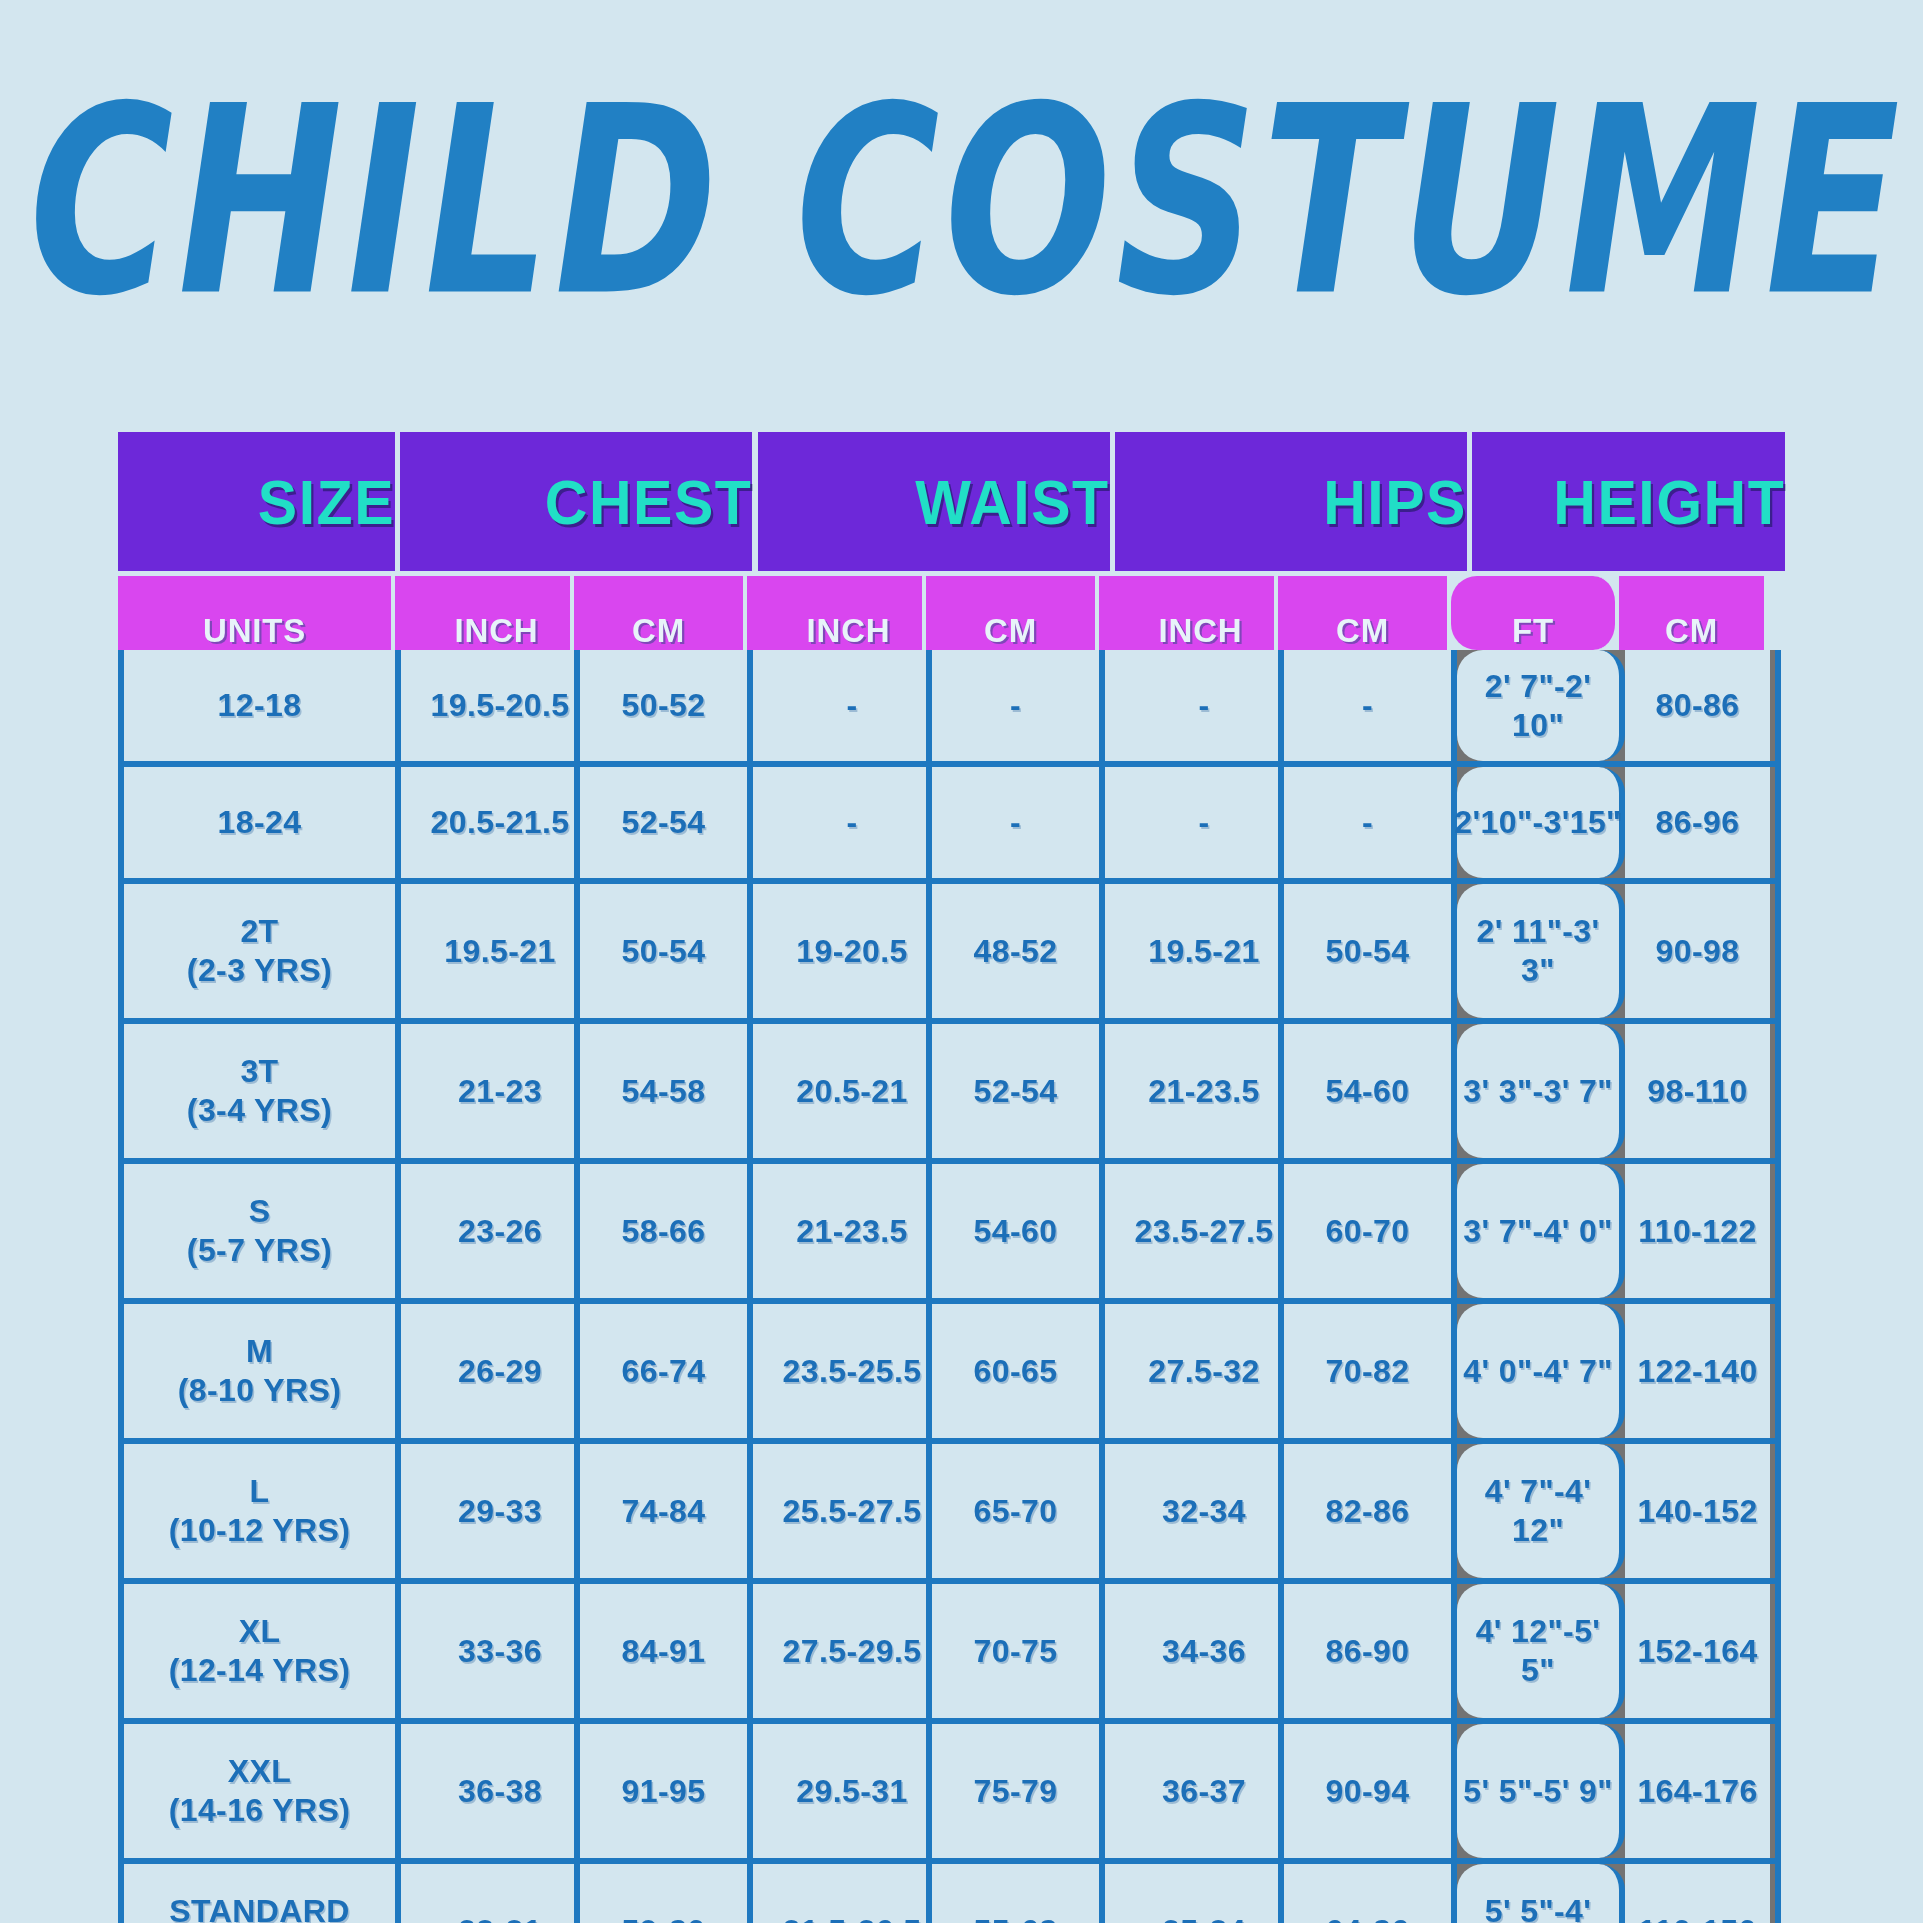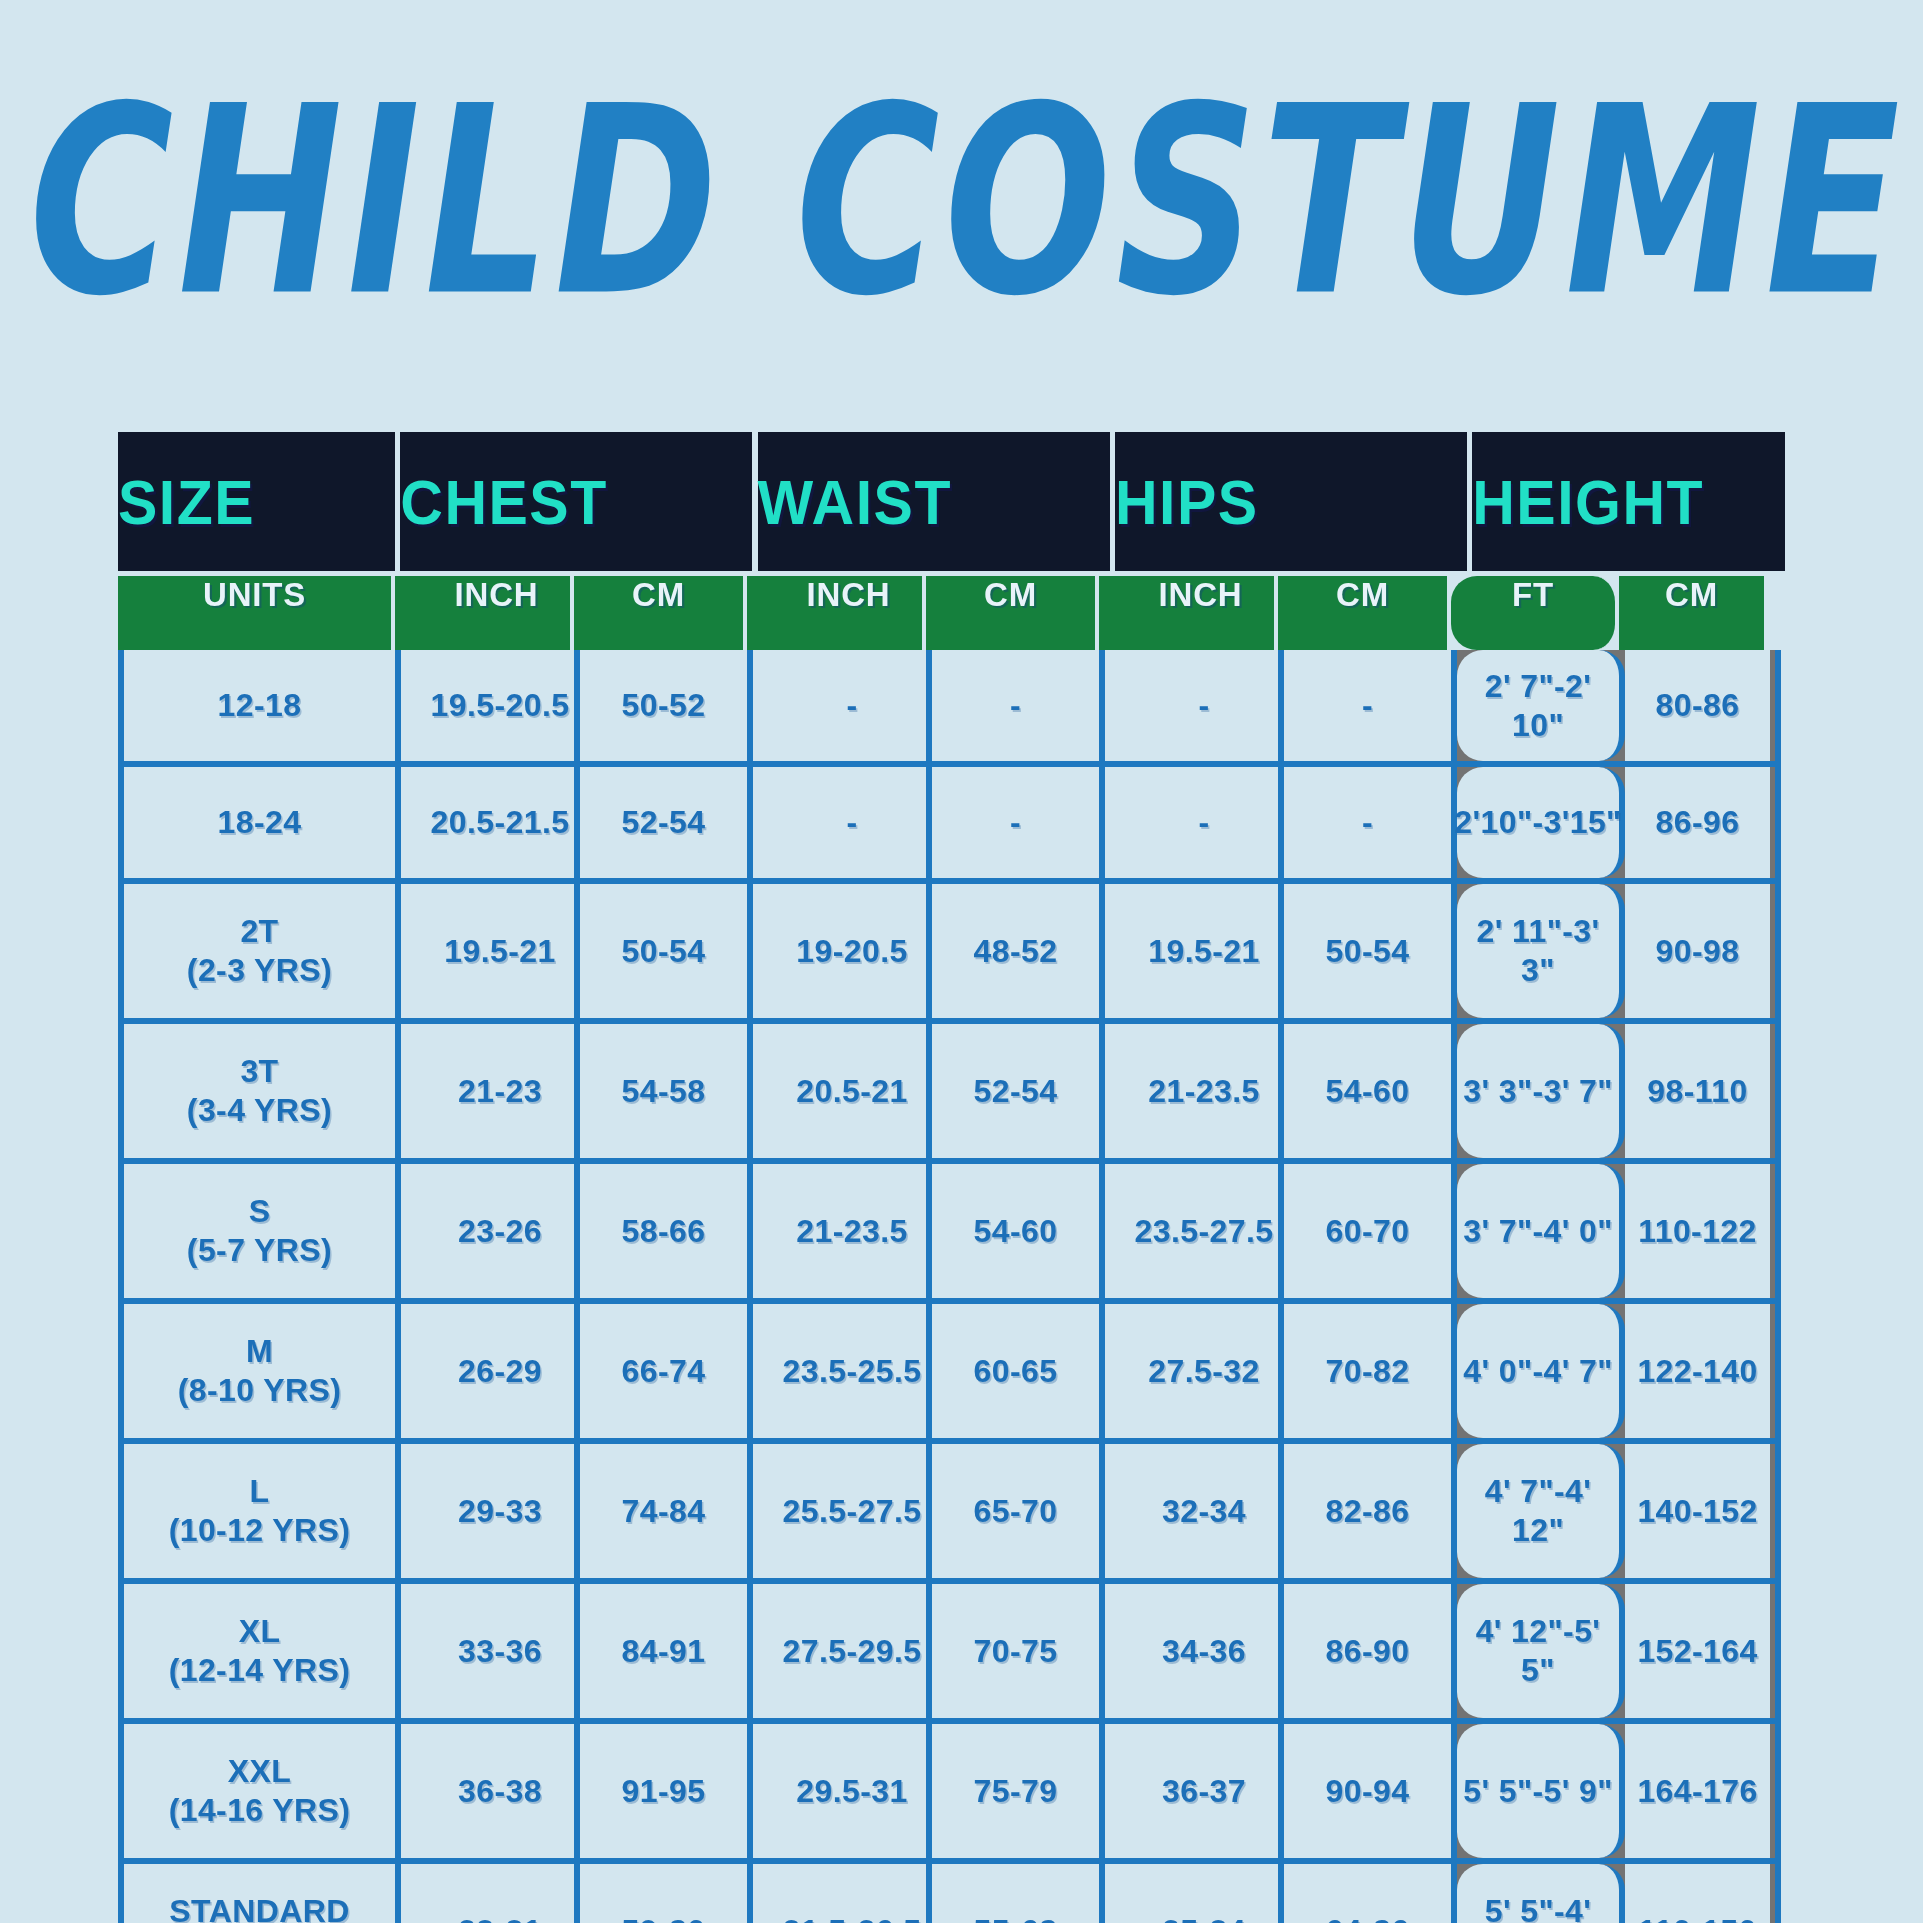--- a/index.html
+++ b/index.html
@@ -48,43 +48,43 @@
     left: 118px;
     top: 432px;
     width: 1663px;
   }
 
   .row { display: flex; width: 100%; }
 
   
   .grouprow { height: 139px; margin-bottom: 5.3px; }
   .gcell {
-    background: #0f172a;
+    background: #6d28d9;
     display: flex;
     align-items: center;
-    justify-content: flex-start;
+    justify-content: flex-end;
     margin-right: 5.3px;
     height: 100%;
   }
   .gcell:last-child { margin-right: 8px; }
   .gcell span {
     color: #21dfc6;
     font-size: 59px;
     font-weight: 700;
     letter-spacing: 1.5px;
     text-shadow: 2.3px 3px 0 rgba(20,22,80,0.55);
     transform: scaleY(1.08);
   }
 
   
   .subrow { height: 74px; }
   .scell {
-    background: #15803d;
+    background: #d946ef;
     display: flex;
-    align-items: flex-start;
+    align-items: flex-end;
     justify-content: center;
     height: 100%;
     border-right: 4.5px solid #d3e6ef;
   }
   .scell:last-child { border-right: none; }
   .scell span {
     color: #e8f3f9;
     font-size: 33px;
     font-weight: 700;
     letter-spacing: 0.8px;

